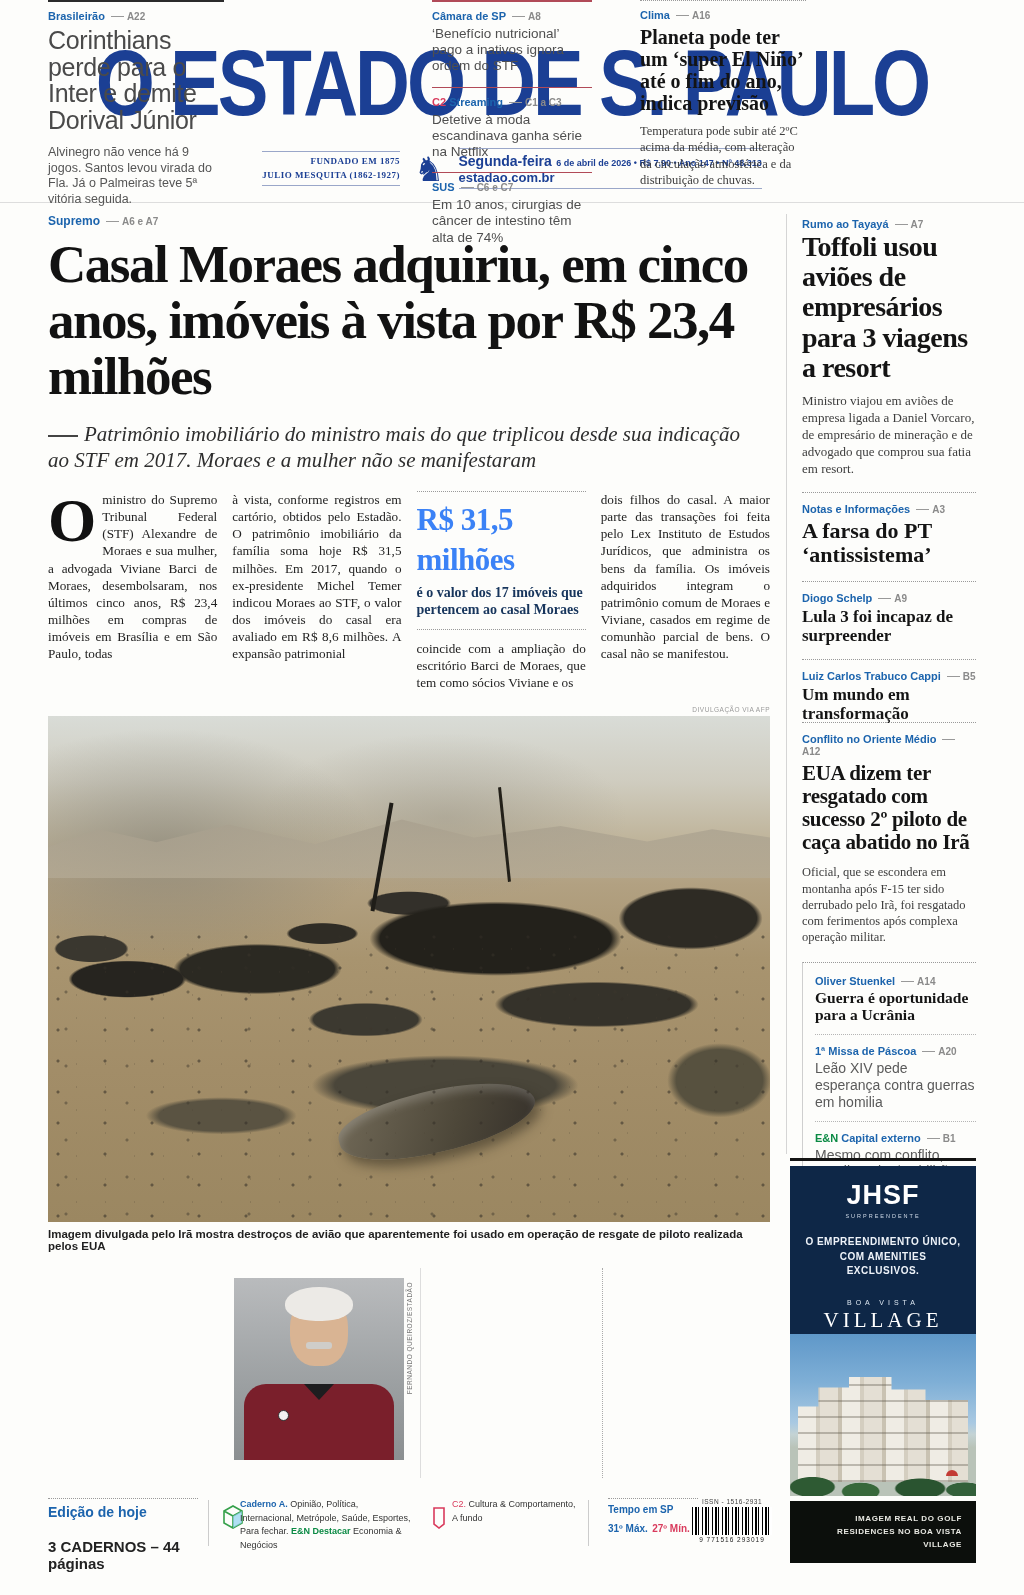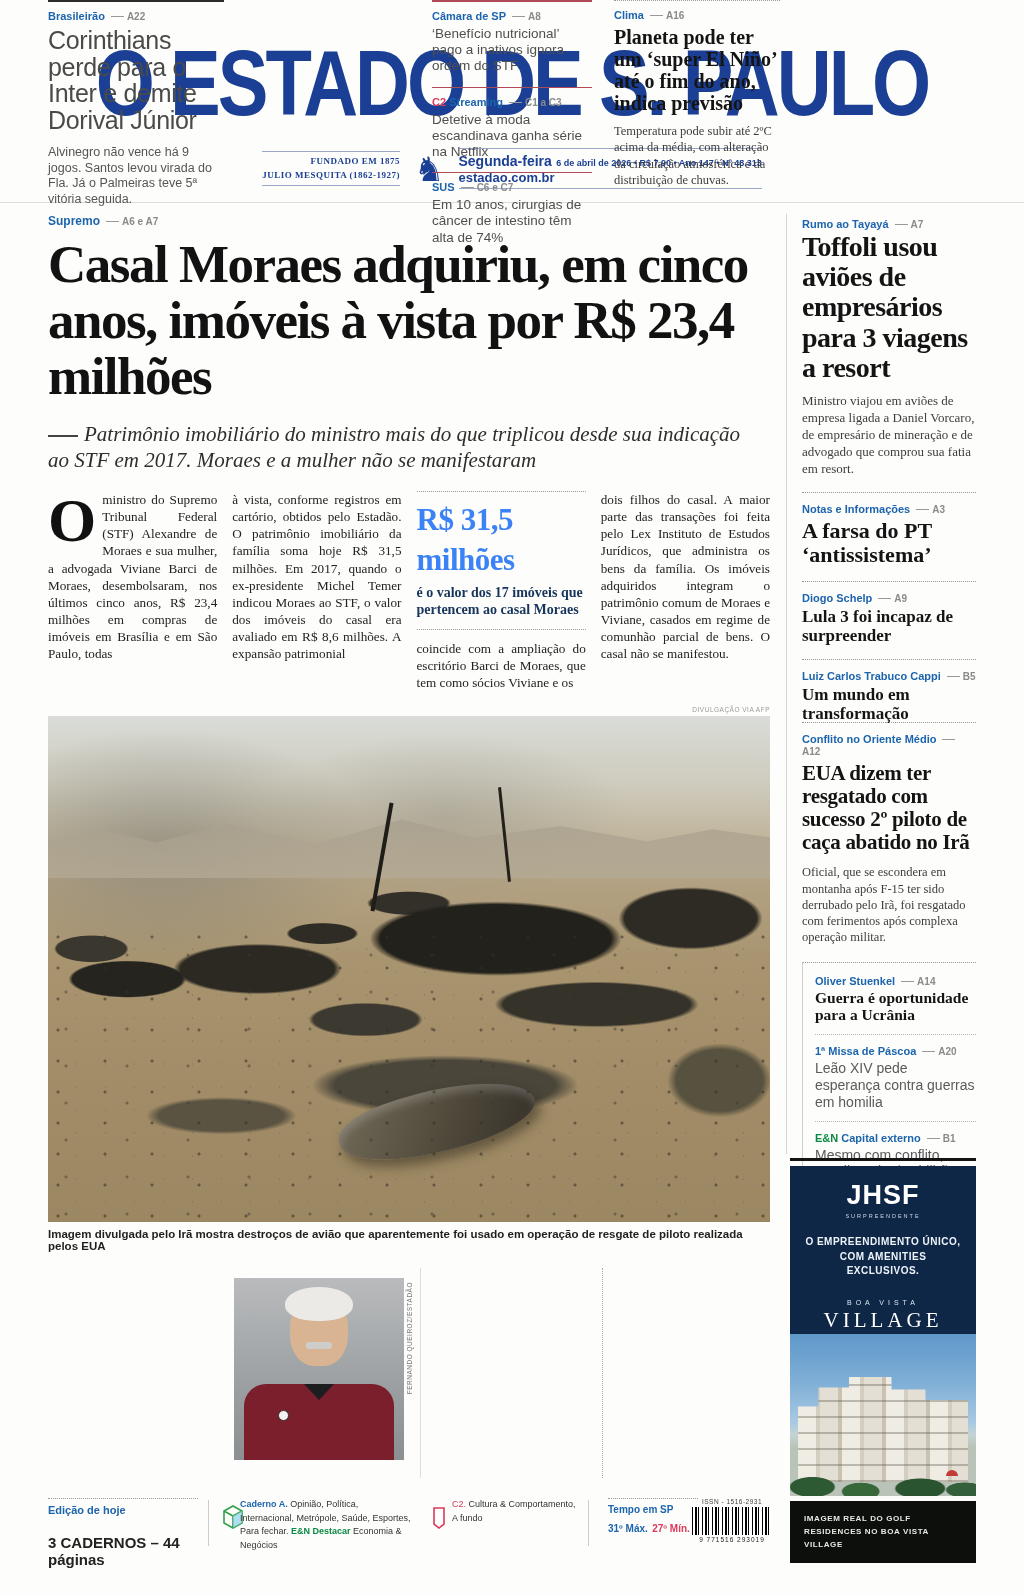--- a/index.html
+++ b/index.html
@@ -123,21 +123,21 @@
     clip-path:polygon(0 28%,12% 28%,12% 10%,30% 10%,30% 0,55% 0,55% 12%,75% 12%,75% 22%,100% 22%,100% 100%,0 100%);
   }
   .ad-palms { position:absolute; left:0; right:0; bottom:0; height:30px;
     background:
       radial-gradient(ellipse 36px 16px at 12% 70%, #2e5a33 0 60%, transparent 65%),
       radial-gradient(ellipse 30px 14px at 38% 85%, #37683a 0 60%, transparent 65%),
       radial-gradient(ellipse 40px 16px at 70% 75%, #2a5430 0 60%, transparent 65%),
       radial-gradient(ellipse 30px 12px at 94% 80%, #33603a 0 60%, transparent 65%);
   }
   .ad-umbrella { position:absolute; right:18px; bottom:20px; width:12px; height:6px; background:#c23b35; border-radius:6px 6px 0 0; }
-  .ad-caption { margin-top:5px; background:#0c0f0c; color:#e8e8e2; font-size:8px; font-weight:bold; letter-spacing:.6px; text-align:left; padding:12px 14px; line-height:1.6; text-transform:uppercase; }
+  .ad-caption { margin-top:5px; background:#0c0f0c; color:#e8e8e2; font-size:8px; font-weight:bold; letter-spacing:.6px; text-align:right; padding:12px 14px; line-height:1.6; text-transform:uppercase; }
 
   
   .bot { position:absolute; top:1262px; }
   .bot-col1 { left:48px; width:176px; }
   .rule-dark { border-top:2px solid #2b2b2b; padding-top:8px; }
   .corinthians-head { font-size:25px; line-height:1.06; color:#4a4a4a; margin-top:5px; letter-spacing:-.3px; }
   .bot-body-sans { font-size:12.5px; line-height:1.25; color:#555; margin-top:12px; }
   .dorival { position:absolute; left:234px; top:1278px; width:170px; height:182px; overflow:hidden;
     background:linear-gradient(180deg,#b9bbbd,#9b9fa1 60%,#8b8f91); }
   .d-head { position:absolute; left:56px; top:16px; width:58px; height:72px; background:#d9b493; border-radius:46% 46% 42% 42%; }
@@ -146,30 +146,30 @@
   .d-body { position:absolute; left:10px; bottom:0; width:150px; height:76px; background:#7a1f2b; border-radius:22px 22px 0 0; }
   .d-collar { position:absolute; left:60px; top:0; width:30px; height:16px; background:#1d1d1f; clip-path:polygon(0 0,100% 0,50% 100%); }
   .d-badge { position:absolute; left:34px; top:26px; width:11px; height:11px; background:#f2f2f2; border-radius:50%; border:1px solid #333; }
   .dorival-credit { position:absolute; left:406px; top:1282px; font-size:6.5px; color:#777; writing-mode:vertical-rl; transform:rotate(180deg); letter-spacing:.5px; }
   .bot-div1 { position:absolute; left:420px; top:1268px; height:210px; border-left:1px solid #ddd; }
   .bot-div2 { position:absolute; left:602px; top:1268px; height:210px; border-left:1px dotted #aaa; }
   .bot-col3 { left:432px; width:160px; }
   .rule-red { border-top:2px solid #b14a58; padding-top:8px; }
   .rule-red-thin { border-top:1px solid #b14a58; padding-top:8px; margin-top:12px; }
   .bot-item-head { font-size:13.5px; line-height:1.2; color:#4f4f4f; margin-top:4px; }
-  .bot-col4 { left:614px; width:166px; }
+  .bot-col4 { left:640px; width:166px; }
   .rule-dotted { border-top:1px dotted #9a9a9a; padding-top:8px; }
   .clima-head { font-family:"Liberation Serif", serif; font-weight:bold; font-size:20px; line-height:1.1; margin-top:5px; color:#141414; }
   .clima-body { font-family:"Liberation Serif", serif; font-size:12.5px; line-height:1.3; color:#3d3d3d; margin-top:9px; }
 
   
   .footer { position:absolute; left:0; top:1498px; width:100%; height:62px; }
   .f-cell { position:absolute; top:0; }
   .f-edicao { left:48px; width:150px; border-top:1px dotted #9a9a9a; padding-top:5px; }
-  .f-label { color:#1c64ad; font-weight:bold; font-size:11px; }
+  .f-label { color:#1c64ad; font-weight:bold; font-size:14px; }
   .f-detail { font-size:15px; font-weight:bold; color:#222; margin-top:18px; }
   .f-vdiv1 { position:absolute; left:208px; top:2px; height:46px; border-left:1px solid #ccc; }
   .f-cube { position:absolute; left:222px; top:6px; }
   .f-caderno { left:240px; width:172px; font-size:9px; line-height:1.5; color:#333; }
   .f-c2icon { position:absolute; left:432px; top:8px; }
   .f-c2 { left:452px; width:130px; font-size:9px; line-height:1.5; color:#333; }
   .f-vdiv2 { position:absolute; left:588px; top:2px; height:46px; border-left:1px solid #ccc; }
   .f-tempo { left:608px; width:90px; border-top:1px dotted #9a9a9a; padding-top:5px; }
   .f-temp-max { color:#1c64ad; font-weight:bold; font-size:10px; }
   .f-temp-min { color:#d93a5c; font-weight:bold; font-size:10px; }

